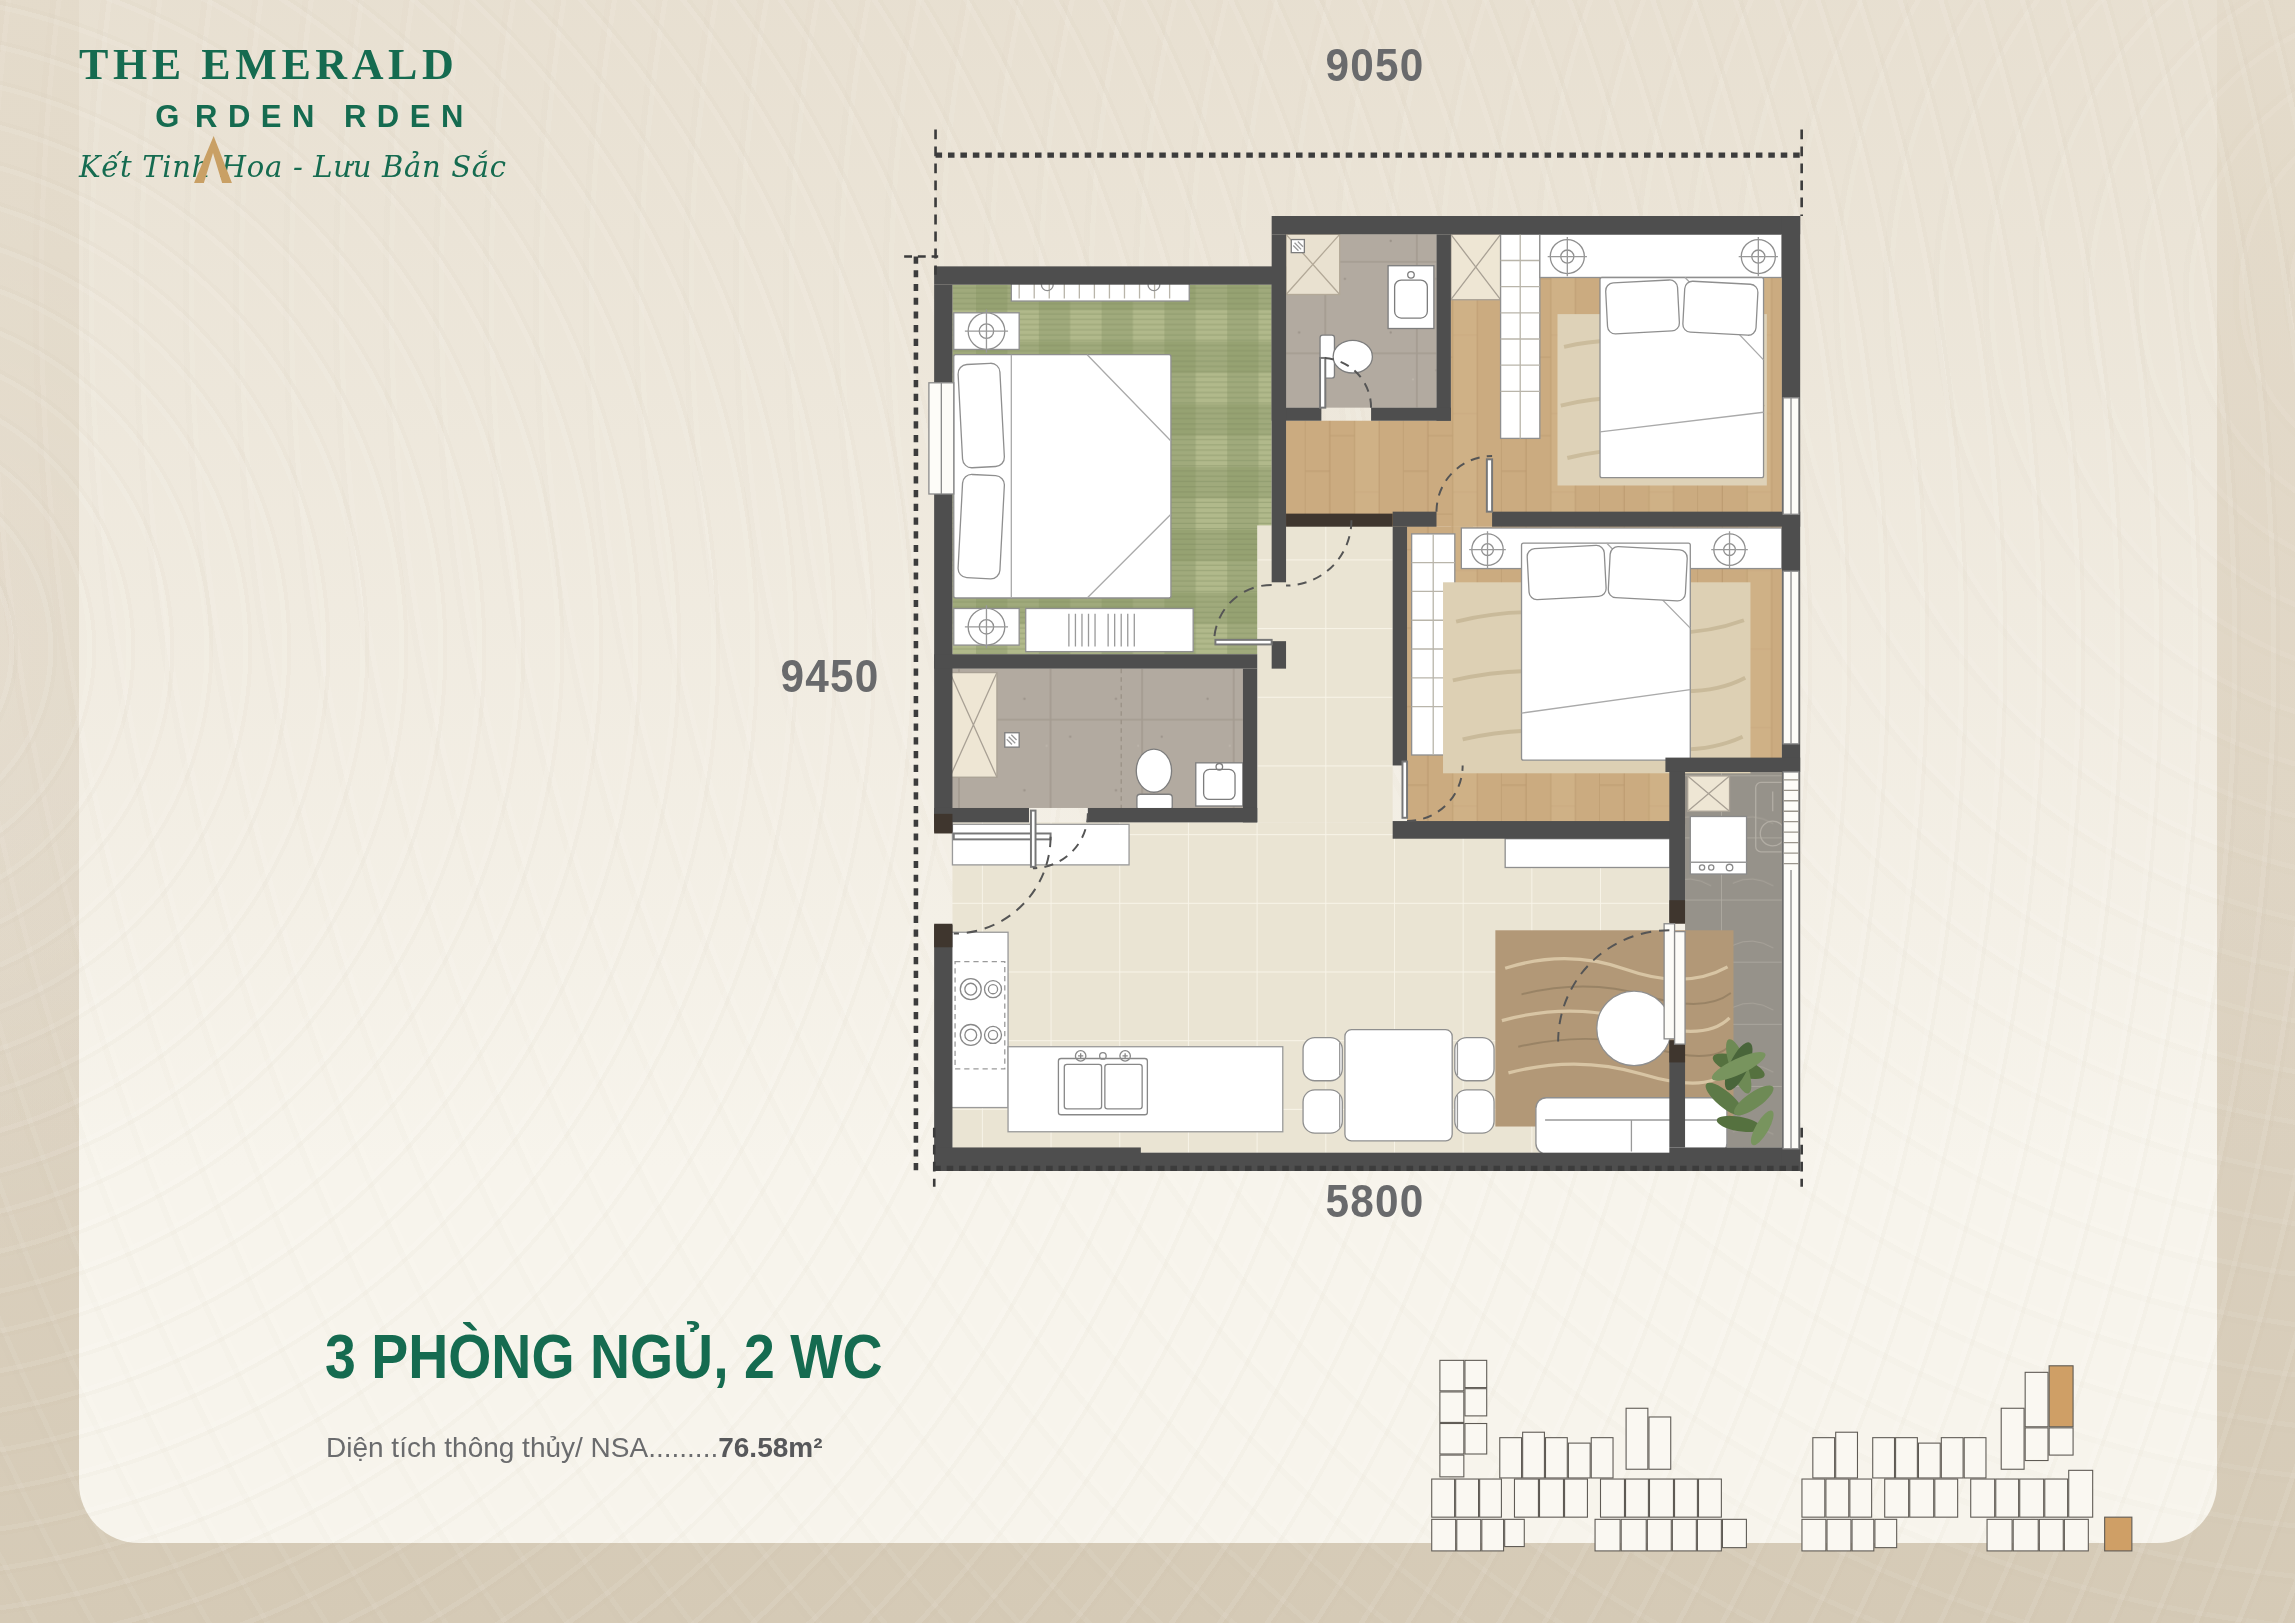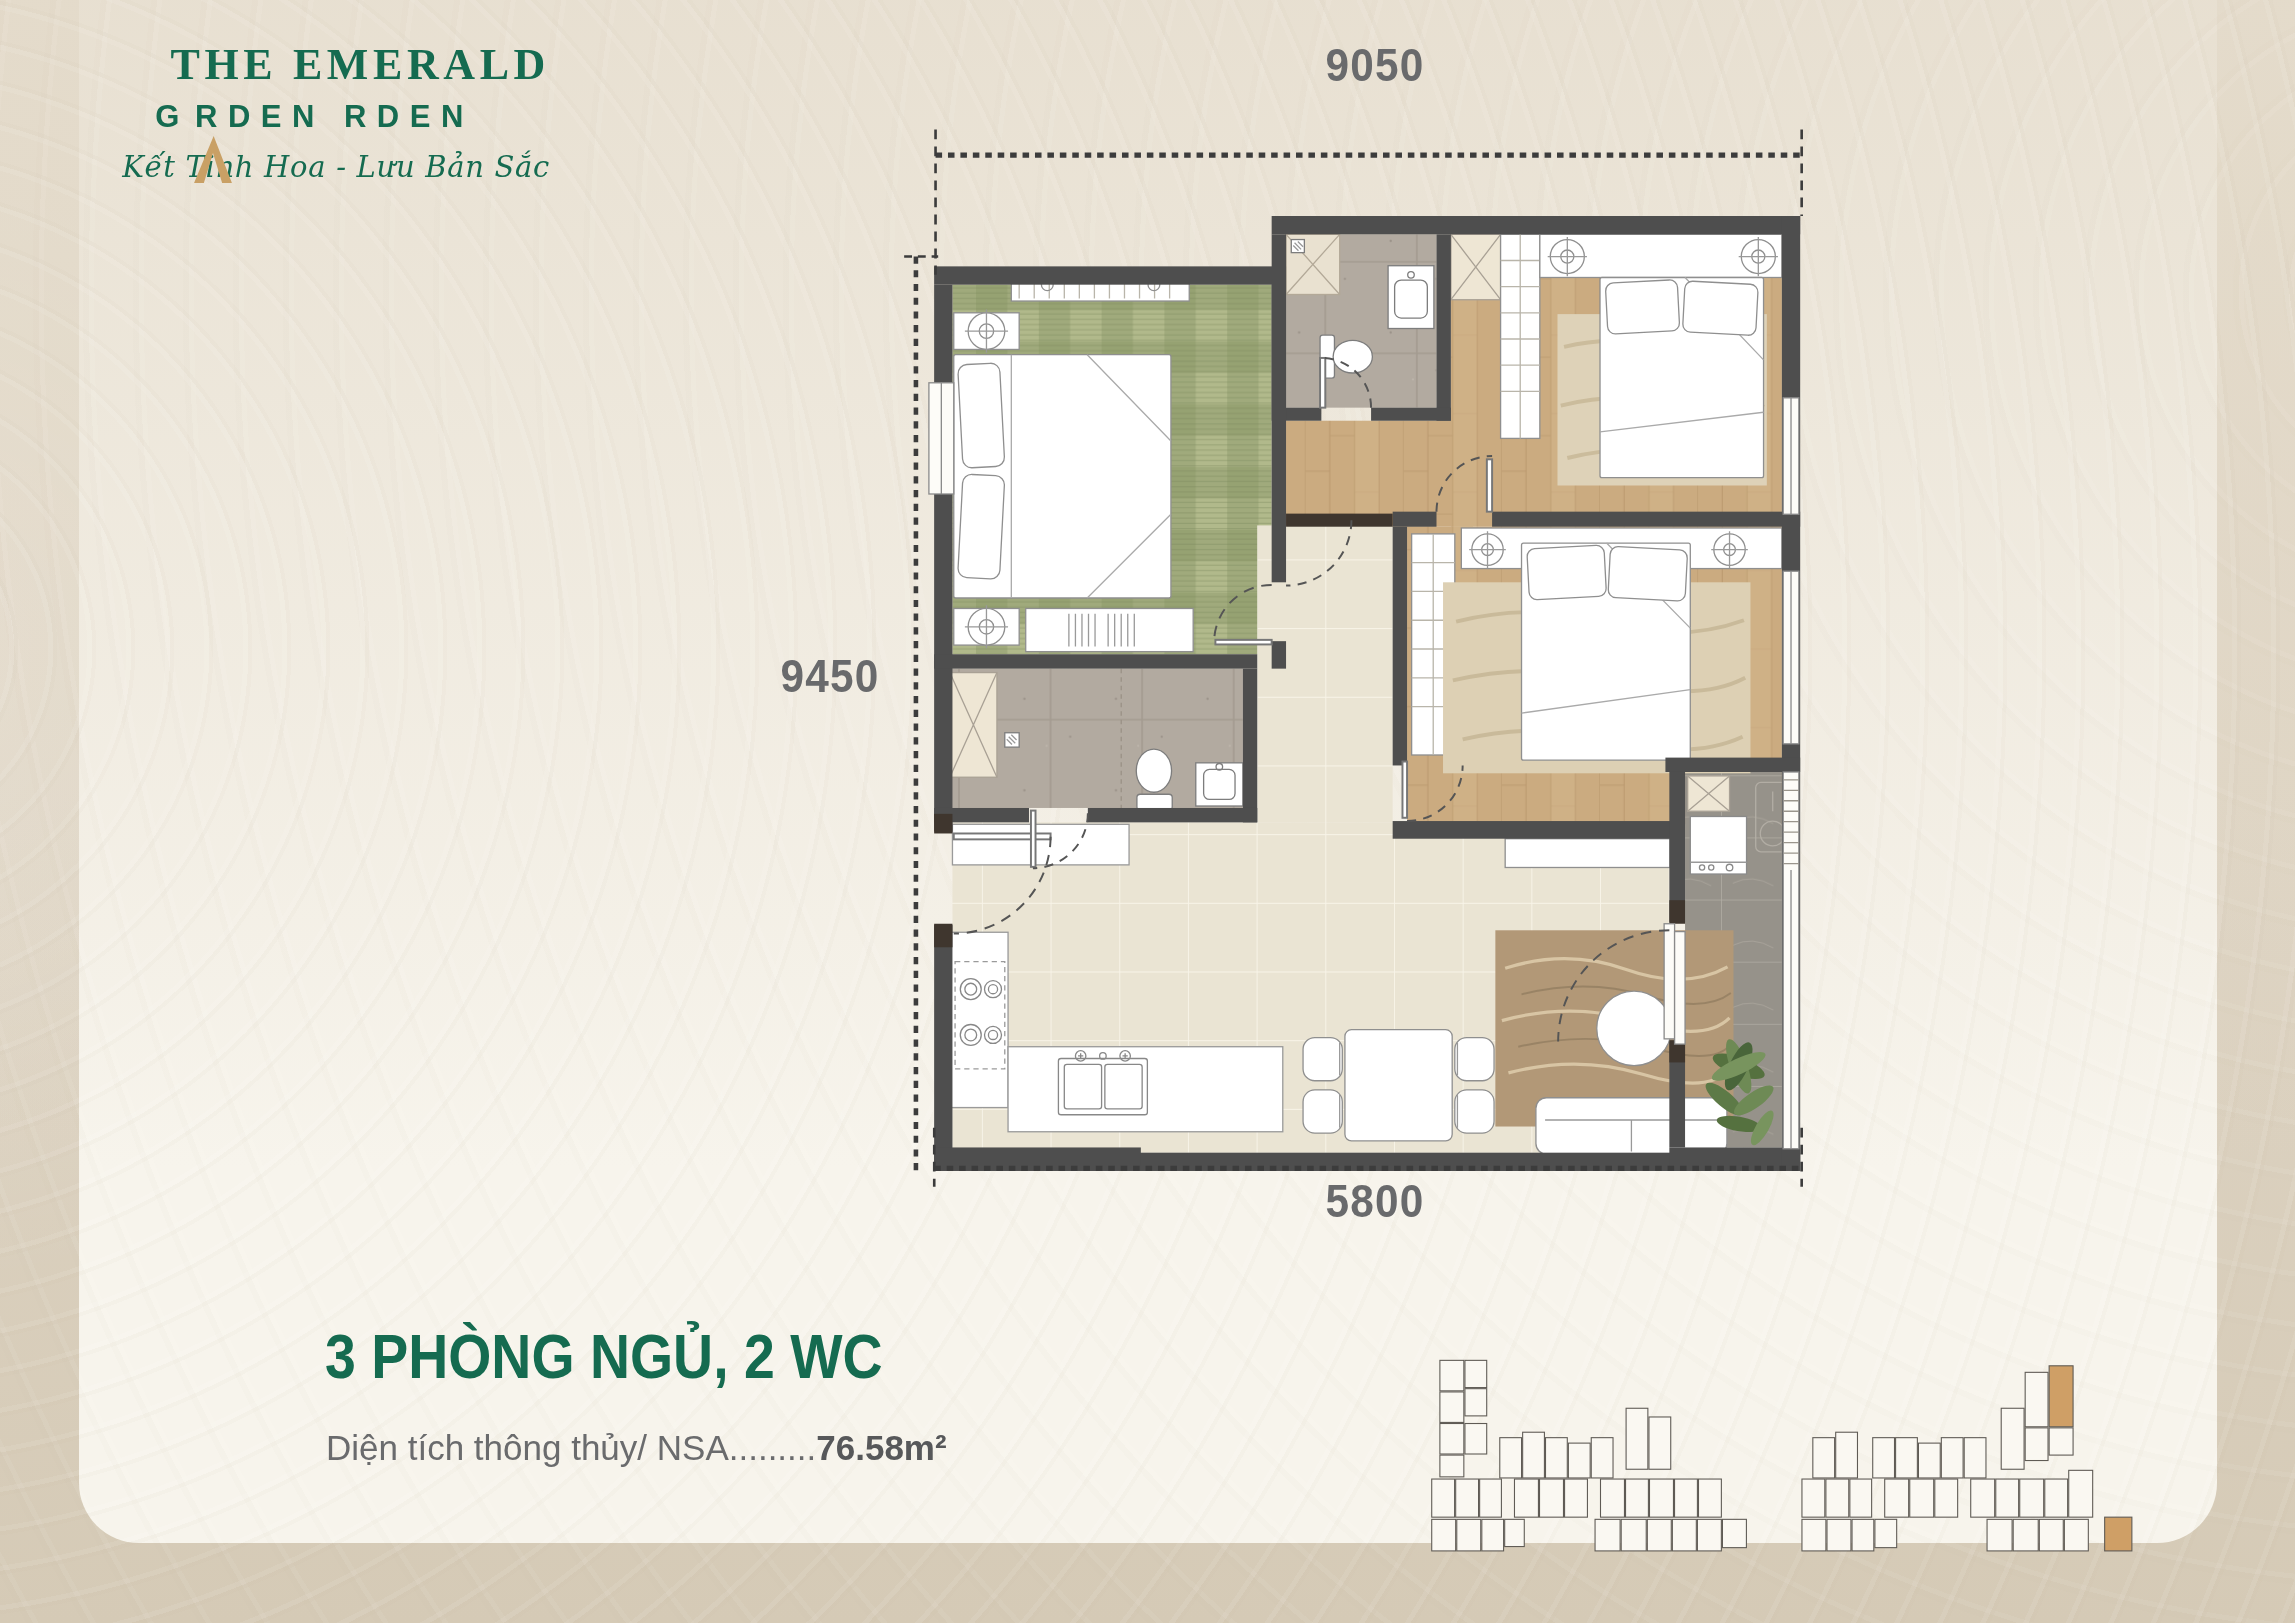--- a/index.html
+++ b/index.html
@@ -13,35 +13,35 @@
     radial-gradient(1047px 1047px at -4% 40%, rgba(255,255,255,.22), rgba(0,0,0,0) 62%),
     linear-gradient(180deg,#e3dac9 0%,var(--bg-beige) 55%,#d5cab6 100%)}
   .panel{position:absolute;left:79px;top:-111px;width:2138px;height:1654px;border-radius:60px;background:var(--panel-cream)}
   .tint{position:absolute;inset:0;background:linear-gradient(180deg,rgba(228,219,203,.82) 0%,rgba(228,219,203,.42) 32%,rgba(228,219,203,0) 72%)}
   .rings{position:absolute;inset:0;opacity:.38;pointer-events:none;background:
     repeating-radial-gradient(circle at -6% 40%, rgba(255,255,255,0) 0 30px, rgba(255,255,255,.20) 30px 35px, rgba(183,169,144,.12) 35px 39px),
     repeating-radial-gradient(circle at 106% 18%, rgba(255,255,255,0) 0 39px, rgba(255,255,255,.14) 39px 44px, rgba(183,169,144,.08) 44px 50px)}
   .content{position:absolute;inset:0}
 
   
-  .logo{position:absolute;left:79px;top:39px;width:471px;text-align:right;color:var(--brand-green)}
+  .logo{position:absolute;left:79px;top:39px;width:471px;text-align:left;color:var(--brand-green)}
   .logo-line1{font-family:"Liberation Serif",serif;font-weight:bold;font-size:44px;letter-spacing:4.6px;white-space:nowrap}
   .logo-line2{display:flex;align-items:flex-end;justify-content:center;margin-top:9.2px;font-size:31px;font-weight:bold;letter-spacing:10.5px;white-space:nowrap}
   .logo-line2 .tri{display:inline-block;margin:0 1.3px -0.7px 3.9px}
   .logo-tagline{margin-top:14.4px;font-family:"DejaVu Serif",serif;font-style:italic;font-size:29px;letter-spacing:0.7px;white-space:nowrap}
 
   
   .dim{position:absolute;color:#696a6c;font-weight:bold;font-size:46px;transform:scaleX(.92);transform-origin:center;letter-spacing:1.3px}
   .dim.top{left:1303px;top:38px;width:144px;text-align:center}
   .dim.left{left:746px;top:649px;width:139px;text-align:right}
   .dim.bottom{left:1303px;top:1174px;width:144px;text-align:center}
 
   
   .unit-title{position:absolute;left:325px;top:1320px;color:var(--brand-green);font-size:63px;font-weight:800;letter-spacing:0;transform:scaleX(.88);transform-origin:left;white-space:nowrap}
-  .area-rows{position:absolute;left:326px;top:1424px;color:var(--text-gray);font-size:35px;line-height:48px;white-space:nowrap}
+  .area-rows{position:absolute;left:326px;top:1424px;color:var(--text-gray);font-size:28px;line-height:48px;white-space:nowrap}
   .area-rows .value{font-weight:bold;color:var(--value-gray)}
 
   svg{position:absolute;overflow:visible}
   .plan-svg{left:913px;top:216px}
   .dims-svg{left:0;top:0;pointer-events:none}
   .sitekey-svg{left:1358px;top:1356px}
 </style>
 </head>
 <body>
 

